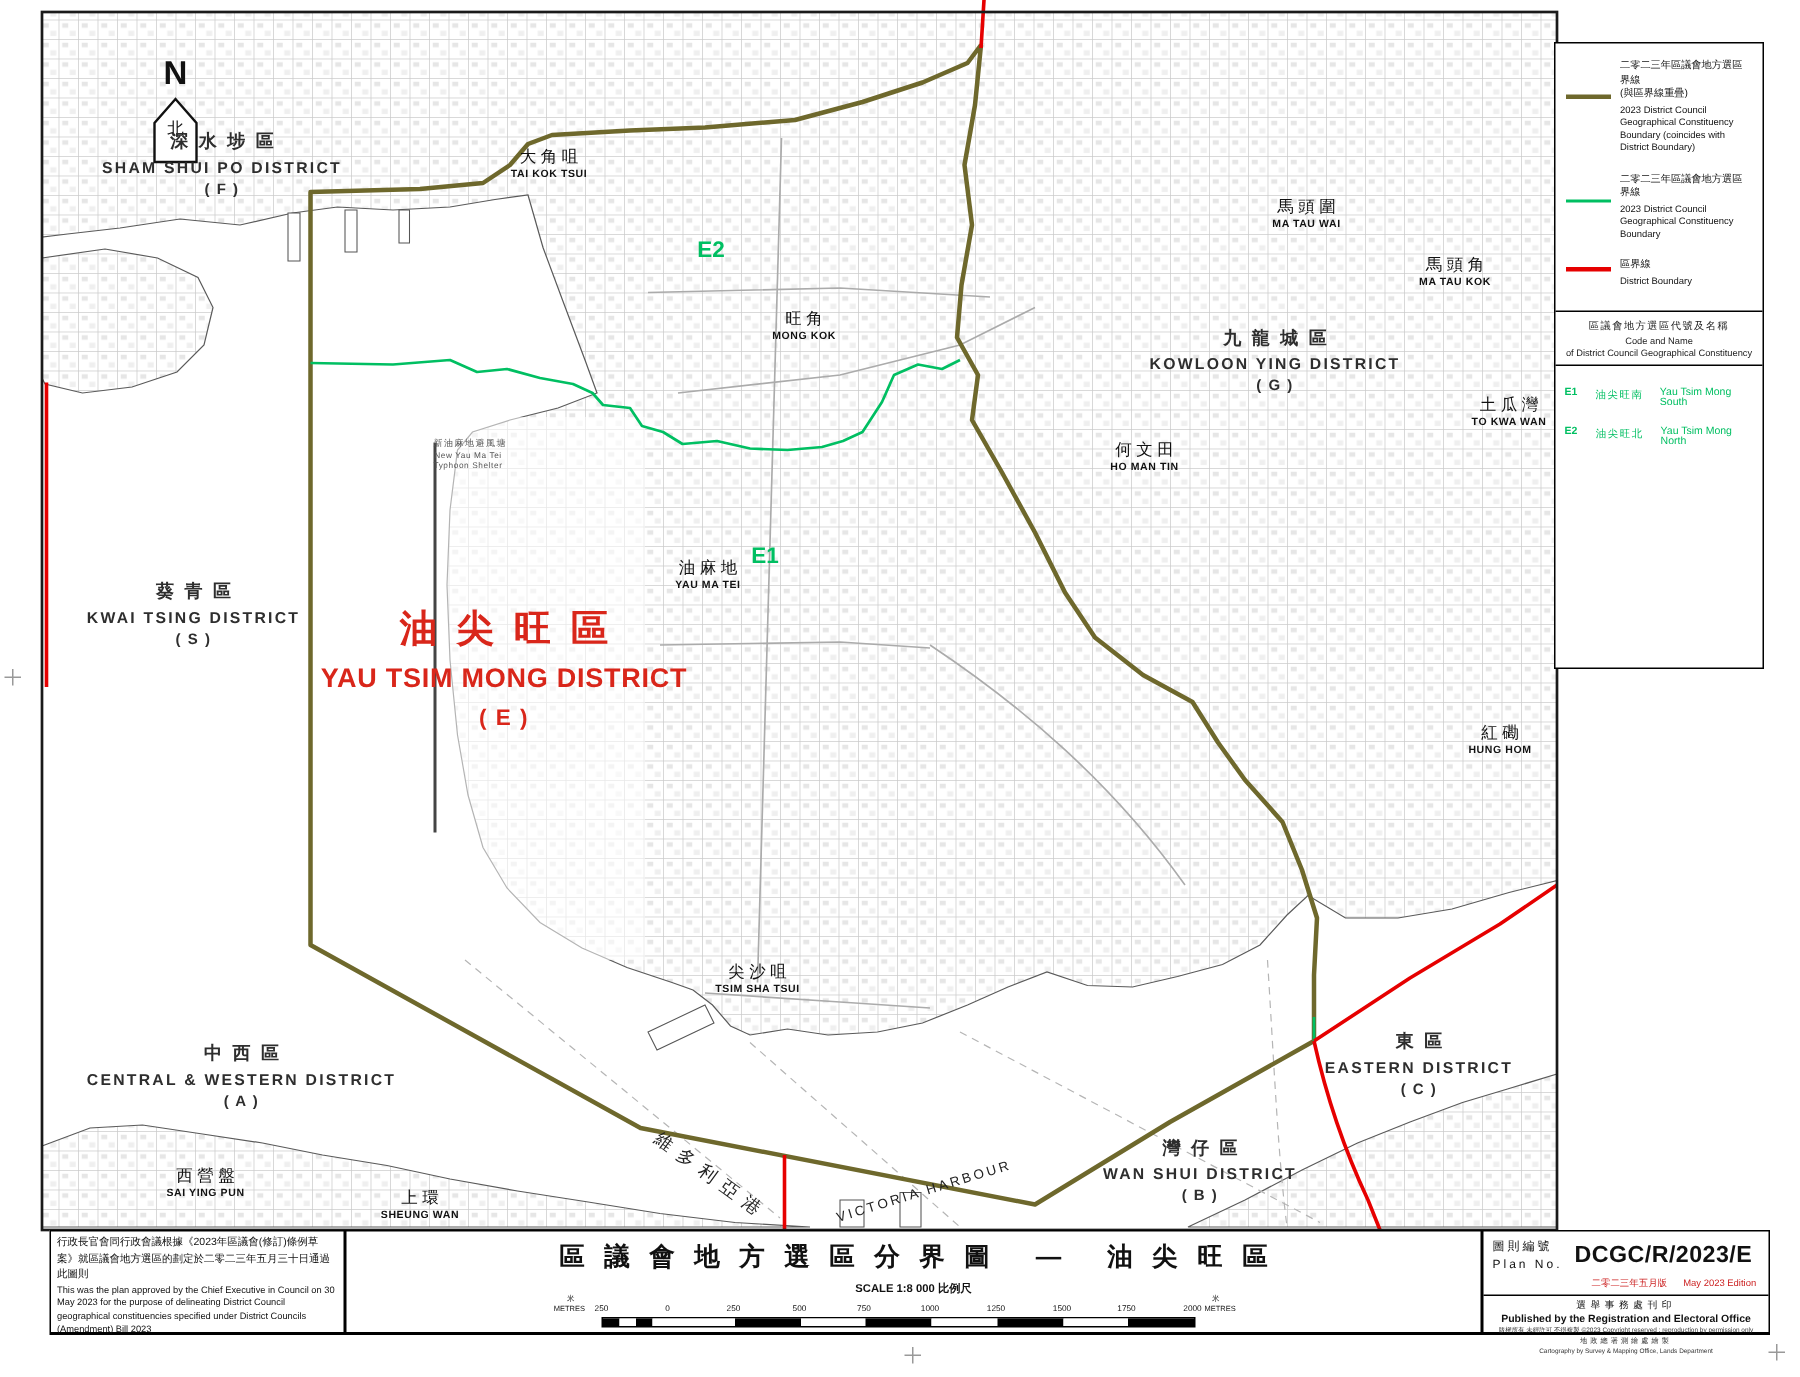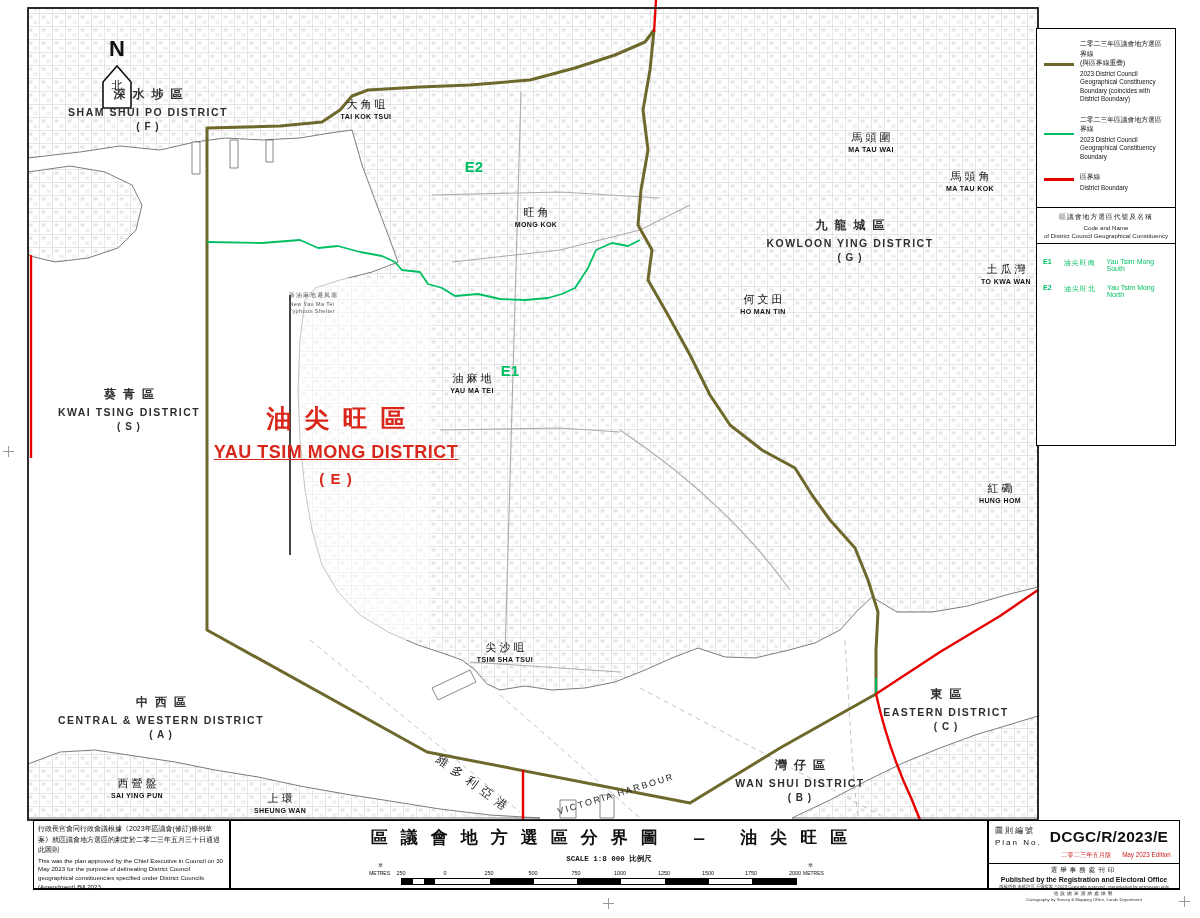--- a/index.html
+++ b/index.html
@@ -8,21 +8,21 @@
   .map-svg{position:absolute;left:0;top:0;}
   
   .overlay{position:absolute;inset:0;pointer-events:none;}
   
   .dlabel{position:absolute;transform:translateX(-50%);text-align:center;color:#2e2e2e;white-space:nowrap;}
   .dlabel .cn{font-size:12px;letter-spacing:7px;text-indent:7px;font-weight:600;}
   .dlabel .en{font-size:10.5px;font-weight:700;letter-spacing:1.5px;margin-top:3px;}
   .dlabel .code{font-size:10px;font-weight:700;letter-spacing:1px;margin-top:3px;}
   .dlabel.main{color:var(--labelred);}
   .dlabel.main .cn{font-size:25px;letter-spacing:13px;text-indent:13px;font-weight:700;}
-  .dlabel.main .en{font-size:18px;letter-spacing:.5px;margin-top:7px;text-decoration:underline;}
+  .dlabel.main .en{font-size:18px;letter-spacing:.5px;margin-top:7px;}
   .dlabel.main .code{font-size:15px;margin-top:7px;}
   
   .alabel{position:absolute;transform:translateX(-50%);text-align:center;color:#111;white-space:nowrap;}
   .alabel .cn{font-size:11px;letter-spacing:3px;text-indent:3px;}
   .alabel .en{font-size:7px;font-weight:700;letter-spacing:.4px;margin-top:1px;}
   .alabel.tiny .cn{font-size:6px;letter-spacing:1px;color:#555;}
   .alabel.tiny .en{font-size:5.5px;font-weight:400;color:#555;}
   
   .clabel{position:absolute;transform:translateX(-50%);font-size:15px;font-weight:700;color:var(--green);}
   
@@ -50,21 +50,21 @@
   .lg-rows{padding:14px 6px;}
   .lg-row{display:flex;gap:6px;margin-bottom:12px;color:var(--green);font-size:7px;}
   .lg-row .code{width:16px;font-weight:700;}
   .lg-row .cn{width:40px;letter-spacing:1px;}
   
   .approval{position:absolute;left:33px;top:820px;width:197px;height:70px;box-sizing:border-box;
             border:1px solid #000;border-bottom:2.5px solid #000;padding:3px 4px;background:#fff;}
   .approval .cn{font-size:7px;line-height:1.5;color:#111;}
   .approval .en{font-size:6.2px;line-height:1.4;margin-top:1px;color:#111;}
   .titleblock{position:absolute;left:230px;top:820px;width:758px;height:70px;box-sizing:border-box;
-            border:1.5px solid #000;border-bottom:2.5px solid #000;background:#fff;text-align:center;font-family:Liberation Mono, monospace;}
+            border:1.5px solid #000;border-bottom:2.5px solid #000;background:#fff;text-align:center;}
   .tb-cn{font-size:17px;letter-spacing:13px;text-indent:13px;margin-top:5px;color:#111;font-weight:600;}
   .tb-en{font-size:14.5px;font-weight:700;letter-spacing:.4px;margin-top:4px;color:#111;}
   .tb-scale{font-size:7.5px;font-weight:700;margin-top:5px;color:#111;}
   .sb-tick{position:absolute;top:870px;transform:translateX(-50%);font-size:5.5px;color:#111;}
   .sb-unit{position:absolute;font-size:5px;color:#111;}
   .sb-bar{position:absolute;left:401px;top:878px;width:394px;height:5px;border:.8px solid #000;display:flex;box-sizing:content-box;background:#fff;}
   .sb-bar div{height:100%;}
   .c11{width:11px;} .c44{width:43.75px;}
   .cb{background:#000;} .cw{background:#fff;}
   .planblock{position:absolute;left:988px;top:820px;width:192px;height:70px;box-sizing:border-box;

